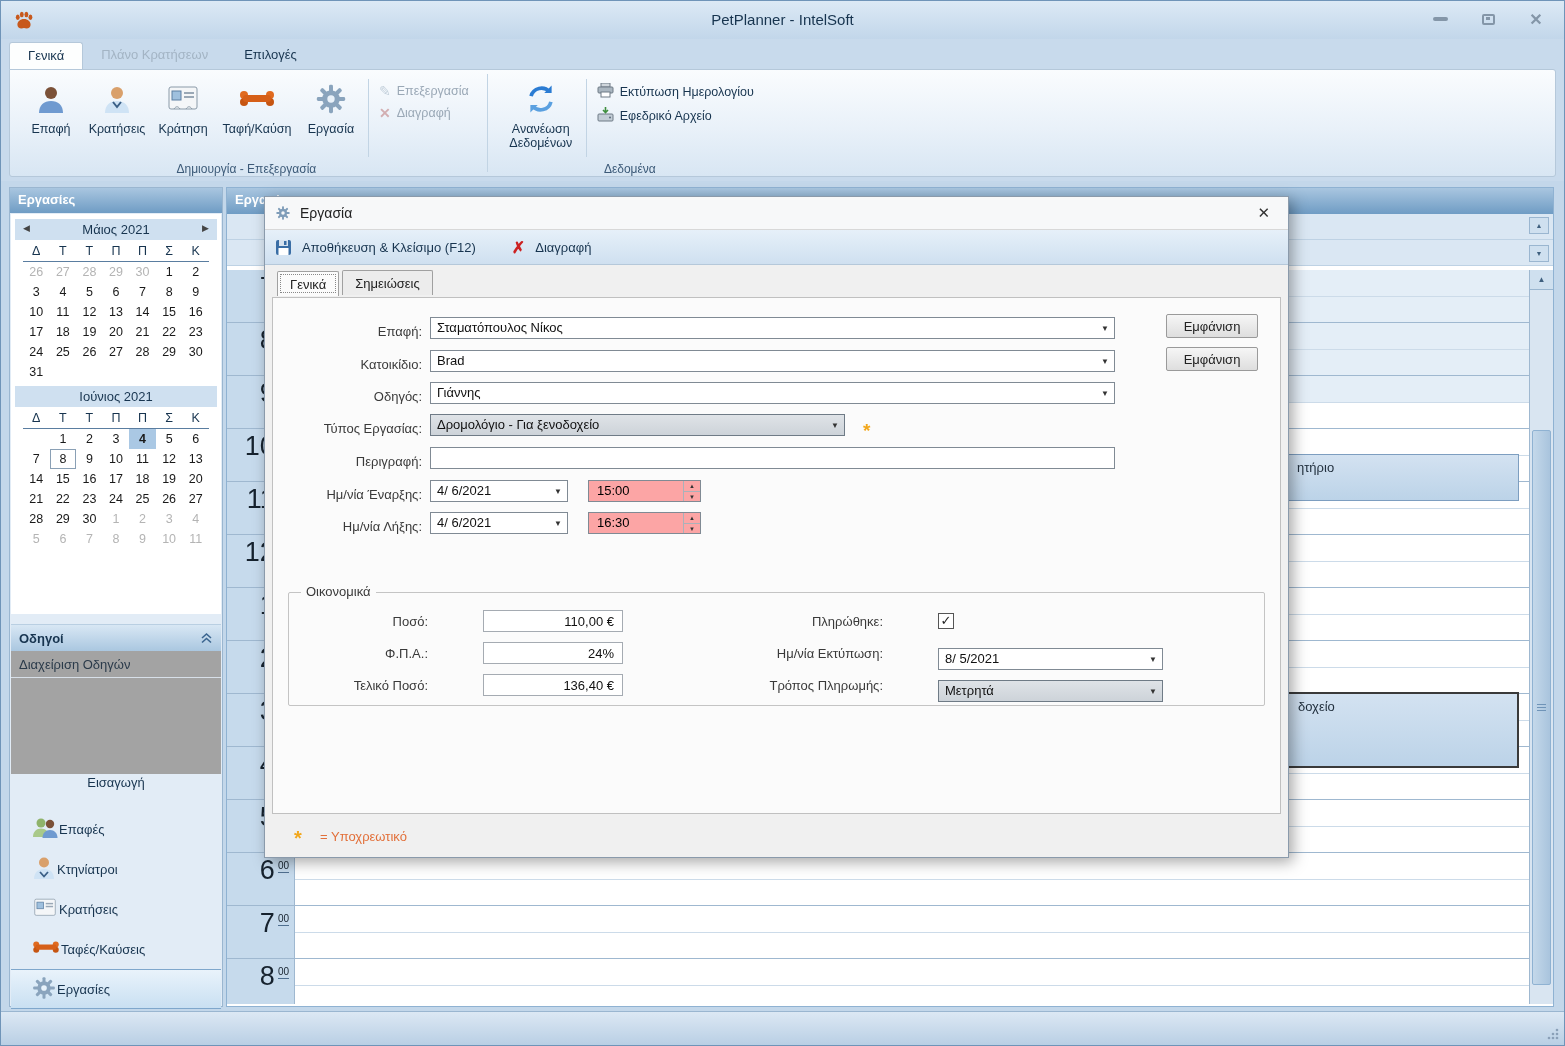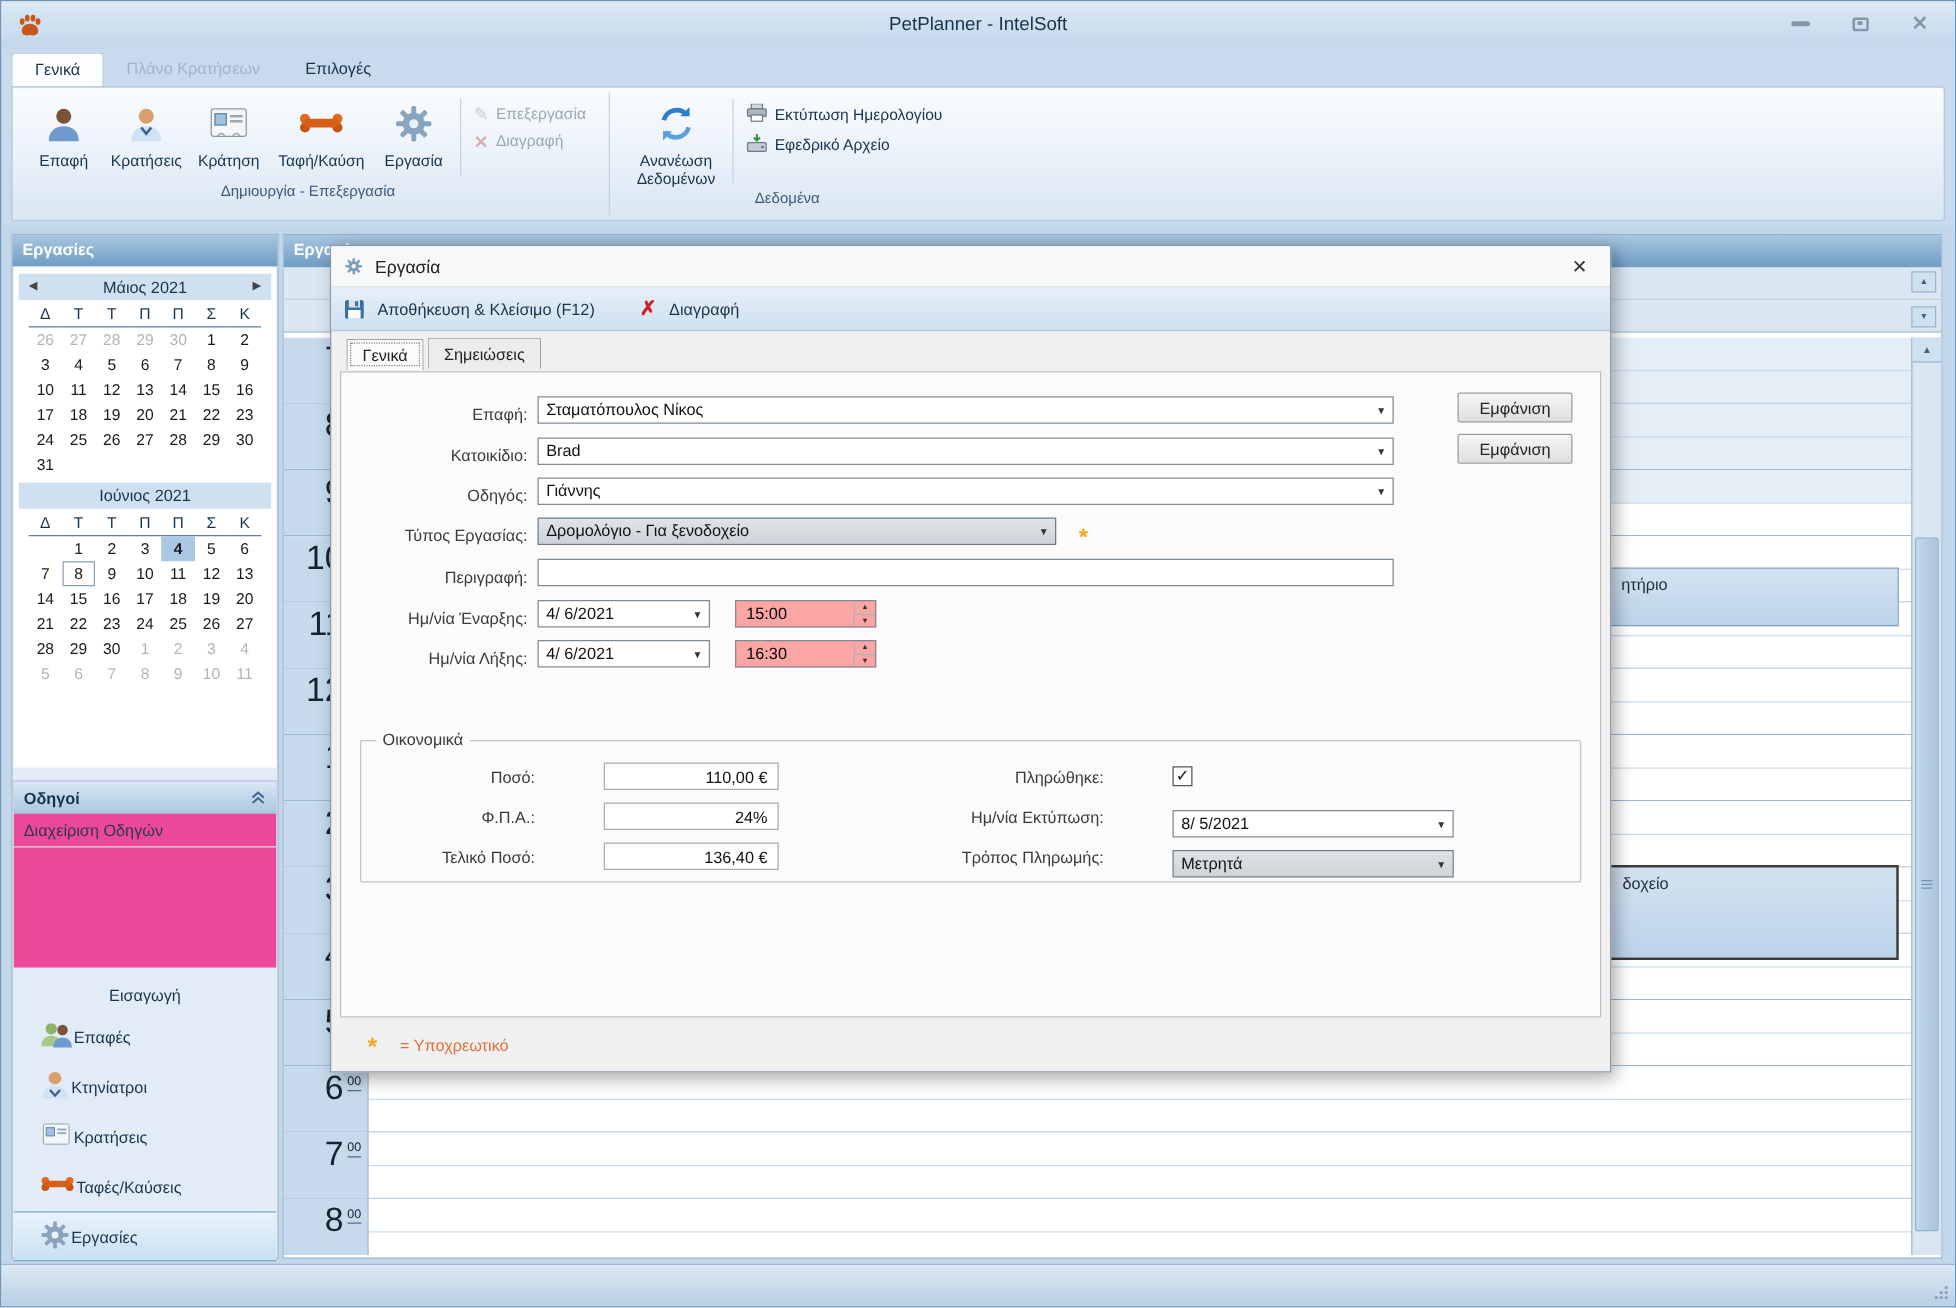--- a/index.html
+++ b/index.html
@@ -22,21 +22,21 @@
   .tabstrip { position:absolute; top:41px; left:8px; height:27px; display:flex; }
   .rtab { padding:5px 18px 4px; font-size:13px; color:#17344f; }
   .rtab.active { background:#fdfefe; border:1px solid #b5c8da; border-bottom:none; border-radius:3px 3px 0 0; }
   .rtab.disabled { color:#a3b4c4; }
 
   
   .ribbon { position:absolute; top:68px; left:8px; right:8px; height:108px;
     background:linear-gradient(#fafcfe, #e9f1f9 55%, #d8e6f3); border:1px solid #b5c8da; border-radius:0 3px 3px 3px; display:flex; }
   .rg { display:flex; flex-direction:column; }
   .rg-body { display:flex; align-items:flex-start; padding:5px 8px 0; flex:1; }
-  .rg-label { text-align:center; color:#3c5a78; font-size:12px; padding:1px 0 16px; }
+  .rg-label { text-align:center; color:#3c5a78; font-size:12px; padding:1px 0 0; }
   .rbig { width:66px; display:flex; flex-direction:column; align-items:center; text-align:center; gap:3px; padding-top:4px; font-size:12.5px; color:#17344f; cursor:default; }
   .rbig.wide { width:82px; }
   .rbig .ric { height:40px; display:flex; align-items:center; justify-content:center; }
   .rsep { width:1px; background:#c2d4e4; align-self:stretch; margin:4px 4px; }
   .rsmallcol { display:flex; flex-direction:column; gap:6px; padding:8px 6px 0; }
   .rsmall { display:flex; align-items:center; gap:6px; font-size:12.5px; color:#17344f; }
   .rsmall.disabled { color:#9aa8b6; }
   .rsmall.disabled svg, .rsmall.disabled .glyph { opacity:.5; }
   .glyph-x { color:#b86a6a; font-weight:bold; font-size:14px; }
   .glyph-pen { color:#8fa5b8; font-size:14px; }
@@ -52,27 +52,27 @@
   .cal-title { position:relative; height:21px; background:#cfe0f0; margin:0 4px; text-align:center; font-size:13px; color:#17344f; padding-top:3px; }
   .cal-arrow { position:absolute; top:4px; font-size:9px; color:#444; cursor:default; }
   .cal-arrow.left { left:8px; } .cal-arrow.right { right:8px; }
   .cal-grid { display:grid; grid-template-columns:repeat(7, 1fr); margin:2px 12px 0; }
   .dh { text-align:center; font-size:12.5px; color:#17344f; border-bottom:1px solid #5a7da0; padding:2px 0 3px; }
   .dc { text-align:center; font-size:12.5px; color:#1a1a1a; padding:3px 0; }
   .dc.mut { color:#b4b4b4; }
   .dc.sel { background:#aac8e4; font-weight:bold; }
   .dc.tod { outline:1px solid #8aa0b5; outline-offset:-1px; }
 
-  .drivers { position:absolute; top:436px; left:1px; right:1px; height:150px; background:#ec4899; border-top:1px solid #b9cfe2; }
+  .drivers { position:absolute; top:436px; left:1px; right:1px; height:150px; background:#a3a3a3; border-top:1px solid #b9cfe2; }
   .drv-header { height:26px; background:linear-gradient(#d8e7f4, #aac7e0); display:flex; justify-content:space-between; align-items:center; padding:0 8px; }
   .drv-title { font-size:13px; font-weight:bold; color:#17344f; }
   .drv-item { height:27px; border-bottom:1px solid #d7dfe8; font-size:13px; color:#2a3a4a; padding:6px 0 0 8px; }
 
   .nav-area { position:absolute; top:586px; left:1px; right:1px; bottom:10px; }
-  .nav-section { text-align:center; font-size:13px; color:#17344f; padding-top:15px; height:35px; }
+  .nav-section { text-align:center; font-size:13px; color:#17344f; padding-top:1px; height:35px; }
   .nav-item { height:40px; display:flex; align-items:center; padding-left:20px; font-size:13px; color:#17344f; cursor:default; }
   .nav-item.selected { background:linear-gradient(#e9f3fb, #c9e0f2); border-top:1px solid #7fa7cc; border-bottom:1px solid #7fa7cc; }
 
   
   .sched { position:absolute; left:225px; top:6px; right:10px; bottom:4px; background:#fff; border:1px solid #8fb2d2; }
   .sched-header { height:26px; background:linear-gradient(#a9c6e0, #6f9cc4); color:#fff; font-size:13px; font-weight:bold; padding:4px 0 0 8px; }
   .allday { position:absolute; top:26px; left:0; right:0; height:52px; background:#dae7f3; border-bottom:1px solid #9fb8d0; }
   .allday .ad-row { height:26px; border-bottom:1px solid #bed2e4; }
   .ad-scroll { position:absolute; right:4px; top:3px; width:20px; bottom:3px; display:flex; flex-direction:column; justify-content:space-between; }
   .mini-btn { height:17px; background:#cfe0ef; border:1px solid #9ab6d0; font-size:7px; color:#3f607f; text-align:center; line-height:15px; }

